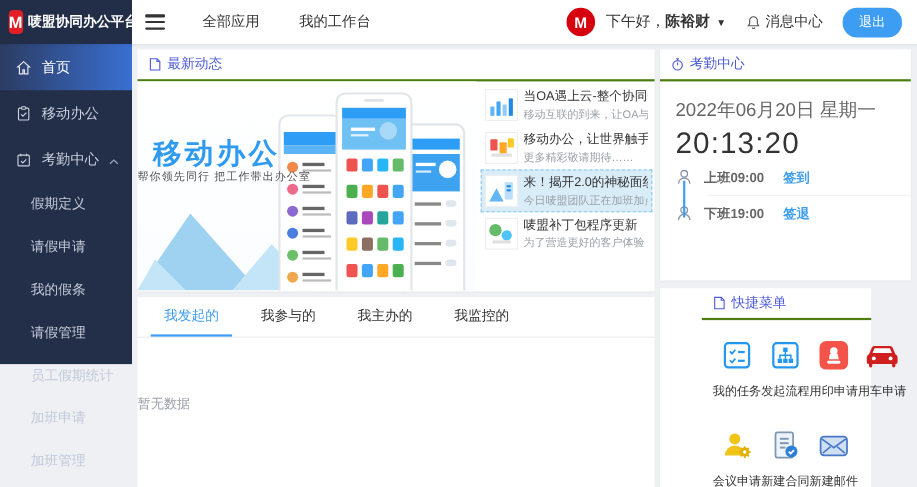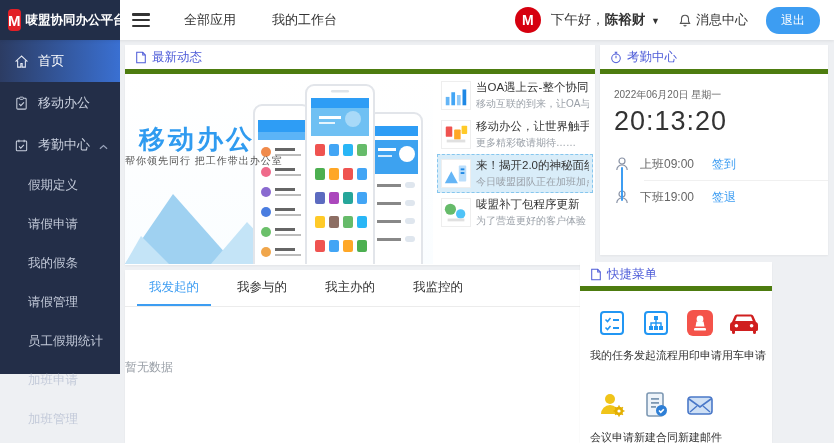--- a/index.html
+++ b/index.html
@@ -21,31 +21,31 @@
   .avatar { width:26px; height:26px; border-radius:50%; background:#d6000f; color:#fff; font-weight:bold;
             font-size:14px; display:flex; align-items:center; justify-content:center; }
   .greeting { font-size:13.5px; color:#333; }
   .greeting b { font-weight:bold; }
   .caret { font-size:9px; color:#333; margin-left:2px; }
   .msg { display:flex; align-items:center; gap:4px; font-size:13px; color:#333; margin-left:8px; cursor:pointer;justify-content:space-between; }
   .logout-btn { background:#3d9df2; color:#fff; font-size:12px; border:none; border-radius:13px;
                 padding:5px 15px; margin-left:8px; cursor:pointer; }
 
   
-  .sidebar { position:absolute; left:0; top:40px; width:120px; height:334px; background:#232e48; z-index:10; }
+  .sidebar { position:absolute; left:0; top:40px; width:120px; height:291px; background:#232e48; z-index:10; }
   .side-item { height:42px; display:flex; align-items:center; padding-left:14px; color:#c9d0de; font-size:13px; cursor:pointer; }
   .side-item .s-icon { width:16px; height:16px; margin-right:8px; display:flex; align-items:center; }
   .side-item.active { background:linear-gradient(90deg,#2c3c63 0%,#3a70d2 100%); color:#fff; }
   .side-item .chev { margin-left:auto; margin-right:12px; }
   .side-sub { }
   .side-sub-item { height:39px; line-height:39px; padding-left:28px; color:#c3cad9; font-size:12.5px; cursor:pointer; white-space:nowrap; }
 
   
   .panel { position:absolute; background:#fff; box-shadow:0 1px 2px rgba(0,0,0,.05); }
-  .panel-head { height:29px; display:flex; align-items:center; padding:0 10px; border-bottom:5px solid #4d7c0f; }
+  .panel-head { height:29px; display:flex; align-items:center; padding:0 10px; border-bottom:2px solid #4d7c0f; }
   .panel-title { color:#4d5bd8; font-size:12.5px; margin-left:5px; }
 
   
   .panel-news { left:125px; top:45px; width:470px; height:220px; }
   .news-body { position:relative; height:190px; }
   .banner { position:absolute; left:0; top:0; width:308px; height:190px; overflow:hidden;
             background:linear-gradient(180deg,#ffffff 0%,#fafdff 100%); }
   .banner-title { position:absolute; left:14px; top:48px; font-size:26px; font-weight:bold; color:#2f9bf0; letter-spacing:3px; }
   .banner-sub { position:absolute; left:0; top:80px; font-size:10px; color:#555; letter-spacing:1px; }
   .mountains { position:absolute; left:0; bottom:0; }
@@ -63,31 +63,31 @@
 
   
   .panel-tasks { left:125px; top:270px; width:470px; height:173px; }
   .tabs { display:flex; border-bottom:1px solid #ececec; padding-left:12px; }
   .tab { font-size:12.5px; color:#333; padding:9px 12px 8px; margin-right:14px; cursor:pointer; border-bottom:2px solid transparent; }
   .tab.active { color:#3d9df2; border-bottom-color:#3d9df2; }
   .empty { color:#9aa0a8; font-size:12px; padding-top:52px; }
 
   
   .panel-attend { left:600px; top:45px; width:228px; height:210px; }
-  .att-date { font-size:10px; color:#666; margin:14px 0 4px 14px; }
+  .att-date { font-size:17px; color:#666; margin:14px 0 4px 14px; }
   .att-time { font-size:27px; color:#333; font-weight:500; margin-left:14px; letter-spacing:1px; }
-  .att-rows { position:relative; margin-top:14px; }
+  .att-rows { position:relative; margin-top:2px;font-weight:bold; }
   .att-line { position:absolute; left:21px; top:16px; width:2px; height:34px; background:#3d9df2; border-radius:1px; }
   .att-row { display:flex; align-items:center; height:26px; padding-left:14px; }
   .att-label { font-size:12px; color:#666; margin-left:10px; width:72px; }
   .att-action { font-size:12px; color:#3d9df2; cursor:pointer; }
   .att-divider { height:1px; background:#f0f0f0; margin:3px 0 3px 44px; }
 
   
-  .panel-quick { left:580px; top:262px; width:192px; height:181px; }
+  .panel-quick { left:600px; top:262px; width:192px; height:181px;padding-left:38px; }
   .quick-grid { display:grid; grid-template-columns:repeat(4,1fr); row-gap:26px; padding:16px 10px 0; }
   .quick-cell { display:flex; flex-direction:column; align-items:center; cursor:pointer; }
   .quick-cell .q-icon { width:32px; height:32px; display:flex; align-items:center; justify-content:center; }
   .quick-label { font-size:11px; color:#333; margin-top:9px; white-space:nowrap; }
 </style>
 </head>
 <body>
 
 <div class="topbar">
   <div class="brand-block">

